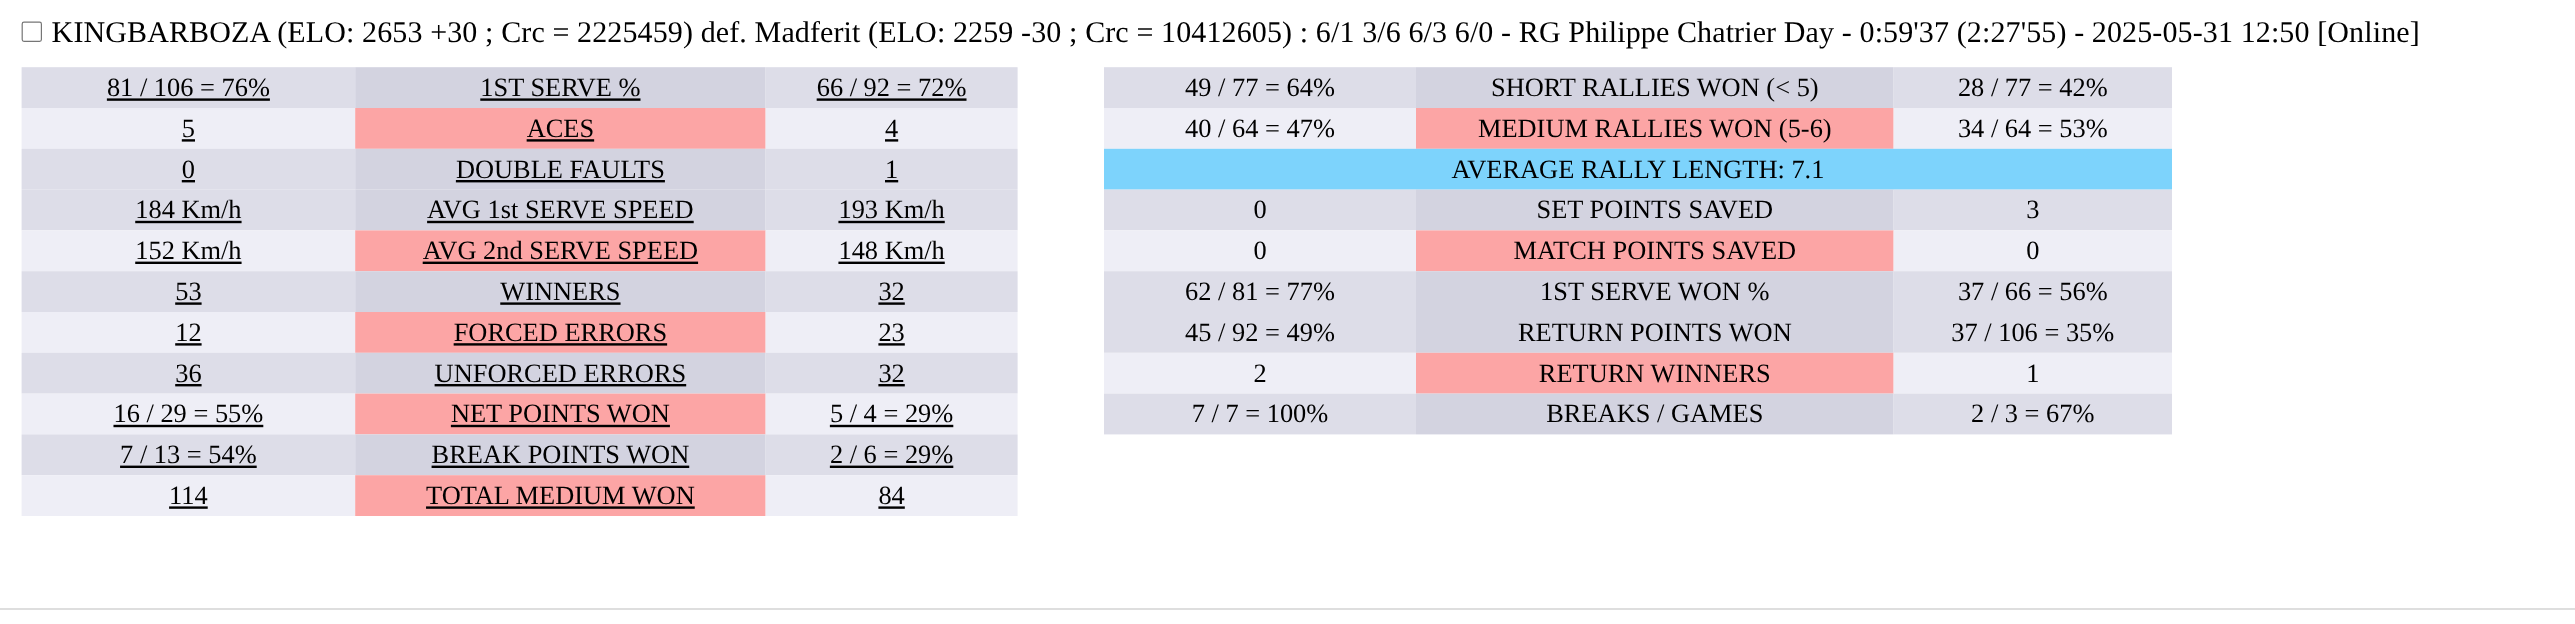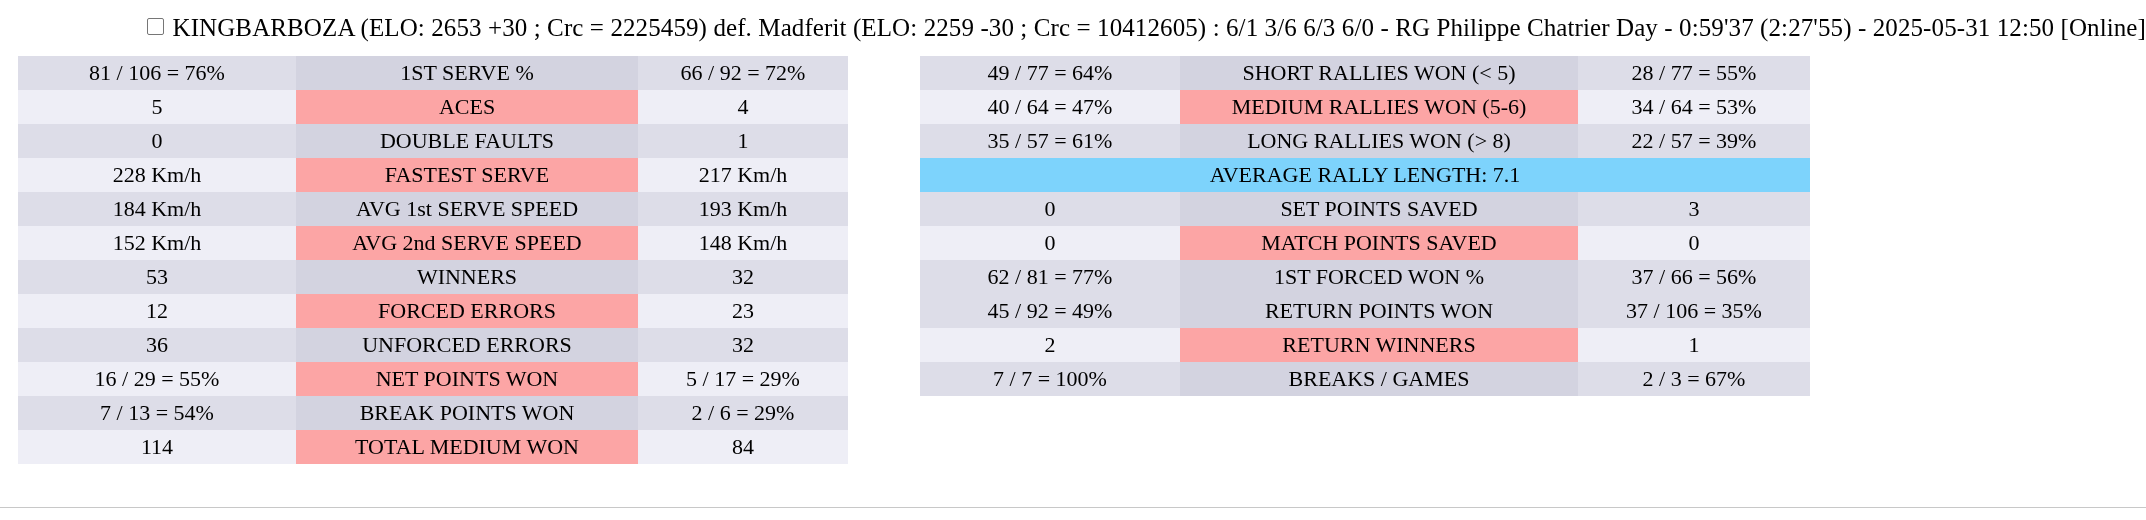--- a/index.html
+++ b/index.html
@@ -19,21 +19,20 @@
     width: 2146px;
     height: 520px;
     box-sizing: border-box;
     padding: 0;
   }
   .header-row {
     display: flex;
     align-items: flex-start;
     padding: 14px 0 0 18px;
     gap: 8px;
-    justify-content: flex-end;
   }
   .header-checkbox {
     width: 17px;
     height: 17px;
     border: 1px solid #767676;
     background: #ffffff;
     box-sizing: border-box;
     margin-top: 4px;
     flex: 0 0 auto;
     border-radius: 2px;
@@ -58,21 +57,21 @@
   table.stats td {
     font-size: 22px;
     line-height: 26px;
     height: 34px;
     padding: 0 6px;
     text-align: center;
     vertical-align: middle;
     white-space: nowrap;
   }
   
-  table.left-table { width: 790px; }
+  table.left-table { width: 790px; text-decoration: underline; }
   table.left-table col.c1 { width: 278px; }
   table.left-table col.c2 { width: 342px; }
   table.left-table col.c3 { width: 210px; }
   
   table.right-table { width: 890px; }
   table.right-table col.c1 { width: 260px; }
   table.right-table col.c2 { width: 398px; }
   table.right-table col.c3 { width: 232px; }
 
   tr.odd td.side { background: #dddde8; }
@@ -117,25 +116,20 @@
           <tr class="even">
             <td class="side">5</td>
             <td class="label">ACES</td>
             <td class="side">4</td>
           </tr>
           <tr class="odd">
             <td class="side">0</td>
             <td class="label">DOUBLE FAULTS</td>
             <td class="side">1</td>
           </tr>
-          <tr class="even">
-            <td class="side">228 Km/h</td>
-            <td class="label">FASTEST SERVE</td>
-            <td class="side">217 Km/h</td>
-          </tr>
           <tr class="odd">
             <td class="side">184 Km/h</td>
             <td class="label">AVG 1st SERVE SPEED</td>
             <td class="side">193 Km/h</td>
           </tr>
           <tr class="even">
             <td class="side">152 Km/h</td>
             <td class="label">AVG 2nd SERVE SPEED</td>
             <td class="side">148 Km/h</td>
           </tr>
@@ -150,21 +144,21 @@
             <td class="side">23</td>
           </tr>
           <tr class="odd">
             <td class="side">36</td>
             <td class="label">UNFORCED ERRORS</td>
             <td class="side">32</td>
           </tr>
           <tr class="even">
             <td class="side">16 / 29 = 55%</td>
             <td class="label">NET POINTS WON</td>
-            <td class="side">5 / 17 = 29%</td>
+            <td class="side">5 / 4 = 29%</td>
           </tr>
           <tr class="odd">
             <td class="side">7 / 13 = 54%</td>
             <td class="label">BREAK POINTS WON</td>
             <td class="side">2 / 6 = 29%</td>
           </tr>
           <tr class="even">
             <td class="side">114</td>
             <td class="label">TOTAL MEDIUM WON</td>
             <td class="side">84</td>
@@ -175,48 +169,43 @@
     <table class="stats right-table">
       <colgroup>
           <col class="c1">
           <col class="c2">
           <col class="c3">
         </colgroup>
       <tbody>
           <tr class="odd">
             <td class="side">49 / 77 = 64%</td>
             <td class="label">SHORT RALLIES WON (&lt; 5)</td>
-            <td class="side">28 / 77 = 55%</td>
+            <td class="side">28 / 77 = 42%</td>
           </tr>
           <tr class="even">
             <td class="side">40 / 64 = 47%</td>
             <td class="label">MEDIUM RALLIES WON (5-6)</td>
             <td class="side">34 / 64 = 53%</td>
           </tr>
-          <tr class="odd">
-            <td class="side">35 / 57 = 61%</td>
-            <td class="label">LONG RALLIES WON (&gt; 8)</td>
-            <td class="side">22 / 57 = 39%</td>
-          </tr>
           <tr class="even">
             <td class="full" colspan="3">AVERAGE RALLY LENGTH: 7.1</td>
           </tr>
           <tr class="odd">
             <td class="side">0</td>
             <td class="label">SET POINTS SAVED</td>
             <td class="side">3</td>
           </tr>
           <tr class="even">
             <td class="side">0</td>
             <td class="label">MATCH POINTS SAVED</td>
             <td class="side">0</td>
           </tr>
           <tr class="odd">
             <td class="side">62 / 81 = 77%</td>
-            <td class="label">1ST FORCED WON %</td>
+            <td class="label">1ST SERVE WON %</td>
             <td class="side">37 / 66 = 56%</td>
           </tr>
           <tr class="odd">
             <td class="side">45 / 92 = 49%</td>
             <td class="label">RETURN POINTS WON</td>
             <td class="side">37 / 106 = 35%</td>
           </tr>
           <tr class="even">
             <td class="side">2</td>
             <td class="label">RETURN WINNERS</td>

